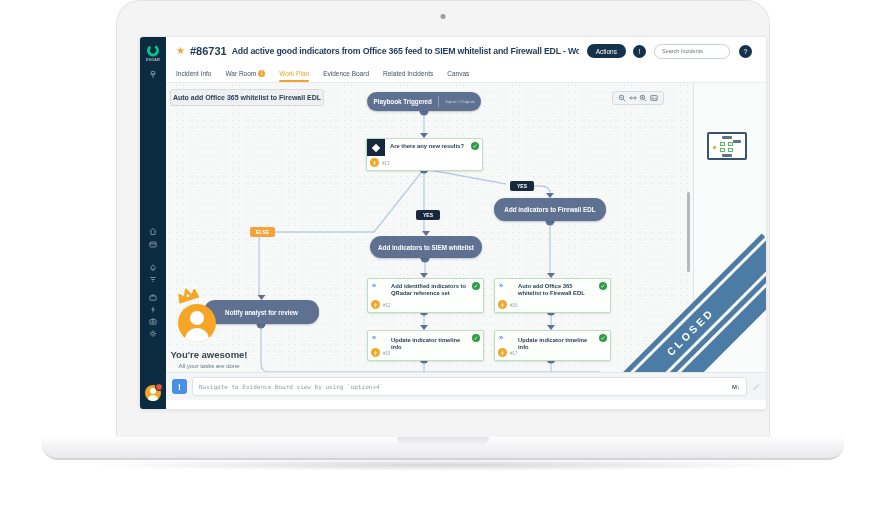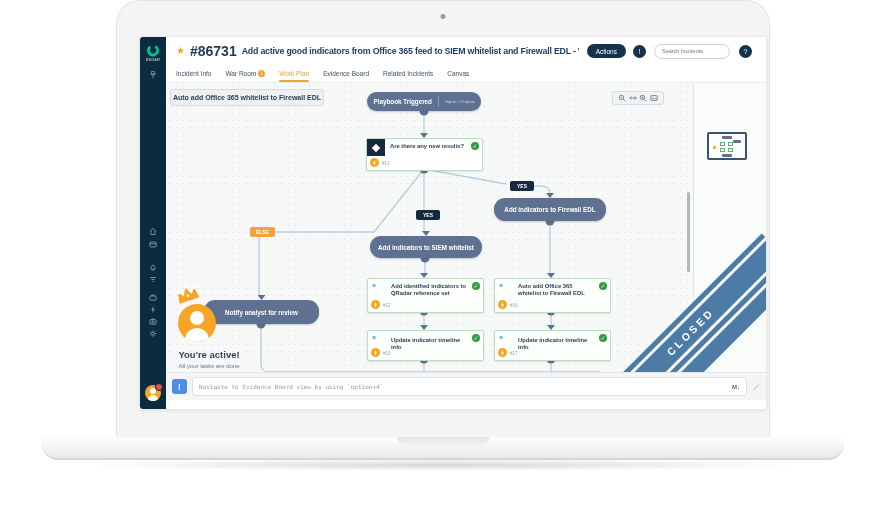--- a/index.html
+++ b/index.html
@@ -37,21 +37,21 @@
                background:#fff;border-radius:50%;}
   .side-avatar .mask::after{content:"";position:absolute;left:3px;top:10px;width:10px;height:8px;
                background:#fff;border-radius:5px 5px 0 0;}
   .avatar-badge{position:absolute;right:-2px;top:-2px;width:6px;height:6px;background:#e8543f;
                border-radius:50%;border:1px solid #0a2b40;}
 
   
   .hdr{position:absolute;left:26px;top:0;right:0;height:28px;background:#fff;
        border-bottom:1px solid #edf0f2;display:flex;align-items:center;z-index:8;}
   .star{color:#f5a623;font-size:10px;margin:0 5px 0 10px;line-height:1;}
-  .inc-id{font-size:14px;font-weight:bold;color:#223c58;margin-right:5px;white-space:nowrap;}
+  .inc-id{font-size:11px;font-weight:bold;color:#223c58;margin-right:5px;white-space:nowrap;}
   .inc-title{font-size:8.8px;font-weight:bold;color:#1e3a5c;letter-spacing:-.2px;white-space:nowrap;
        overflow:hidden;text-overflow:clip;flex:1;}
   .actions-btn{background:#15314b;color:#fff;font-size:6.5px;padding:3.5px 9px;border-radius:10px;
        margin:0 7px 0 8px;white-space:nowrap;}
   .circle-btn{width:13px;height:13px;border-radius:50%;background:#15314b;color:#fff;font-size:7px;
        display:flex;align-items:center;justify-content:center;margin-right:8px;flex:none;}
   .search-box{width:74px;height:13px;border:1px solid #c7d1d8;border-radius:8px;display:flex;
        align-items:center;margin-right:9px;background:#fff;}
   .search-box input{border:none;outline:none;background:transparent;width:100%;font-size:5.5px;
        color:#6b7d8a;padding:0 0 0 7px;font-family:"Liberation Sans",sans-serif;}
@@ -414,21 +414,21 @@
         <div class="mascot-avatar">
           <div class="mask"></div>
         </div>
         <svg class="crown" viewBox="0 0 26 19">
           <path d="M3 16 L5 5 L9.5 10.5 L13.5 2 L17.5 10.5 L22 5 L24 16 Z" fill="#f6a527"></path>
           <circle cx="5" cy="5" r="1.6" fill="#fff"></circle>
             <circle cx="13.5" cy="2" r="1.6" fill="#fff"></circle>
           <circle cx="22" cy="5" r="1.6" fill="#fff"></circle>
             <circle cx="13.5" cy="11" r="1.3" fill="#fff"></circle>
         </svg>
-        <div class="mascot-title">You're active!</div>
+        <div class="mascot-title">You're awesome!</div>
         <div class="mascot-sub">All your tasks are done</div>
 
         <div class="rpanel">
           <div class="minimap">
             <div class="mm mm-bar" style="left:13px;top:2px;width:10px;height:3px"></div>
             <div class="mm mm-green" style="left:11px;top:8px;width:5px;height:4px"></div>
             <div class="mm mm-green" style="left:19px;top:8px;width:5px;height:4px"></div>
             <div class="mm mm-bar" style="left:24px;top:6px;width:8px;height:3px"></div>
             <div class="mm mm-dot" style="left:4px;top:12px;width:2.5px;height:2.5px"></div>
             <div class="mm mm-green" style="left:11px;top:14px;width:5px;height:4px"></div>

